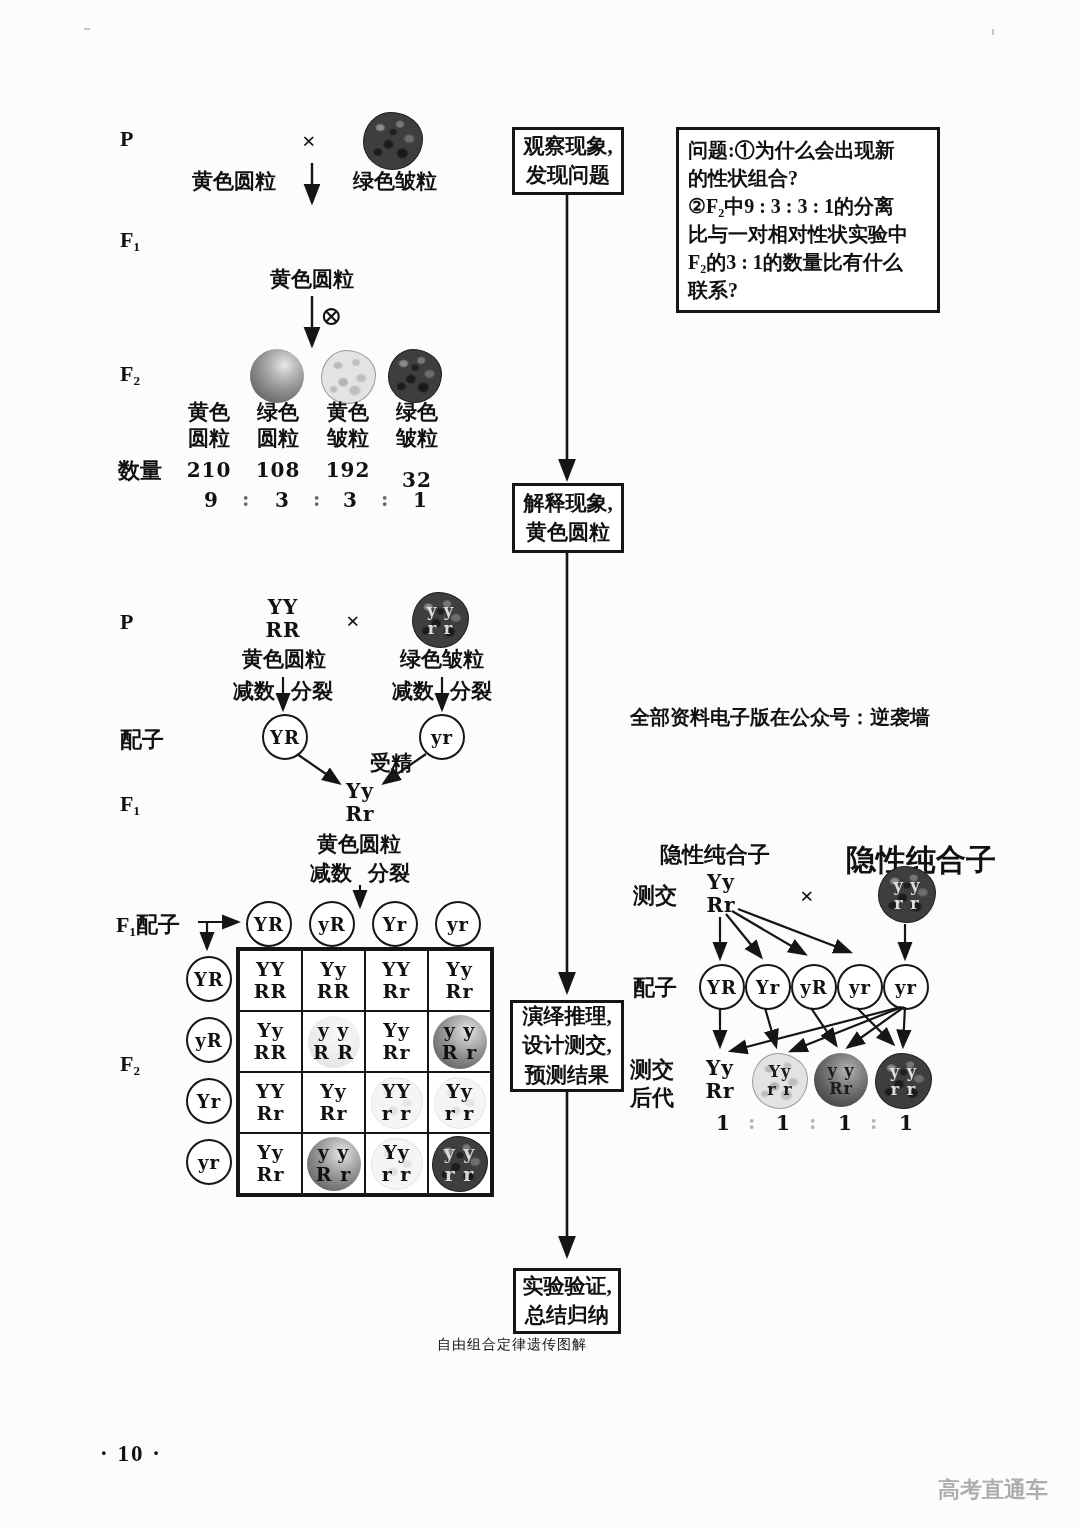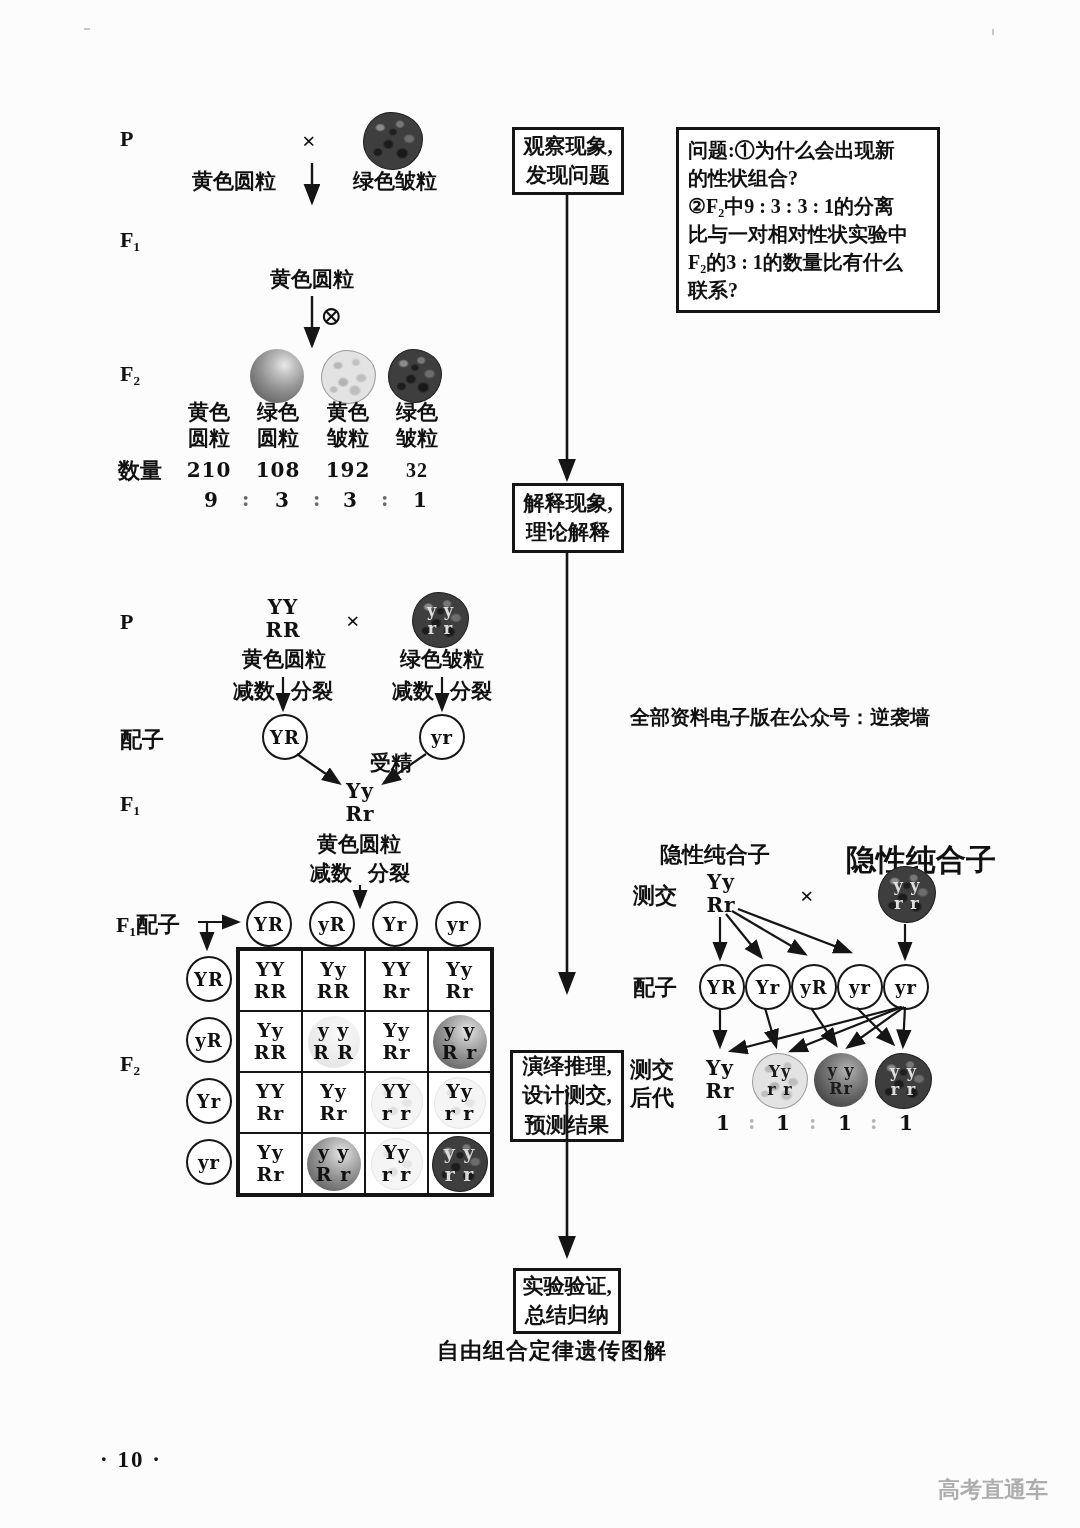--- a/index.html
+++ b/index.html
@@ -62,21 +62,21 @@
       radial-gradient(9px 8px at 42% 66%, rgba(160,160,160,.35) 40%, transparent 66%),
       #f2f2f2;}
   .peatxt{position:absolute;z-index:2;inset:0;display:flex;align-items:center;justify-content:center;
           font-family:"DejaVu Serif","Liberation Serif",serif;font-weight:600;font-size:16px;line-height:1.1;
           text-align:center;letter-spacing:1px;white-space:pre-line;}
   .peatxt.w{color:rgba(235,235,235,.92);}
   .peatxt.d{color:#1c1c1c;}
   svg.overlay{position:absolute;left:0;top:0;pointer-events:none;z-index:3;}
   .mark{position:absolute;width:6px;height:2px;background:#c8c8c8;}
   .watermark{color:#adadad;font-family:"Liberation Sans","DejaVu Sans",sans-serif;font-weight:bold;font-size:22px;}
-  .caption{font-family:"Liberation Sans","DejaVu Sans",sans-serif;font-weight:bold;font-size:22px;letter-spacing:1px;}
+  .caption{font-family:"Liberation Sans","DejaVu Sans",sans-serif;font-weight:normal;font-size:14px;letter-spacing:1px;}
   .pagenum{font-size:23px;font-weight:bold;letter-spacing:2px;}
   .ratio-co{color:#6a6a6a;}
   .ratio-co.faint{color:#b5b5b5;}
 </style>
 </head>
 <body>
 
 <div id="page">
 
   <div class="mark abs" style="left:84px;top:28px;"></div>
@@ -150,35 +150,35 @@
 圆粒</div>
   <div class="abs cn preline ctr" style="left:315px;top:399px;width:66px;">黄色
 皱粒</div>
   <div class="abs cn preline ctr" style="left:384px;top:399px;width:66px;">绿色
 皱粒</div>
 
   <div class="abs cn" style="left:118px;top:457px;font-size:22px;">数量</div>
   <div class="abs gt ctr" style="left:176px;top:459px;width:66px;">210</div>
   <div class="abs gt ctr" style="left:245px;top:459px;width:66px;">108</div>
   <div class="abs gt ctr" style="left:315px;top:459px;width:66px;">192</div>
-  <div class="abs gt ctr" style="left:384px;top:459px;width:66px;font-family:Liberation Serif, serif;">32</div>
+  <div class="abs gt ctr" style="left:384px;top:469px;width:66px;">32</div>
 
   <div class="abs gt" style="left:204px;top:489px;">9</div>
   <div class="abs gt ratio-co" style="left:242px;top:488px;">:</div>
   <div class="abs gt" style="left:275px;top:489px;">3</div>
   <div class="abs gt ratio-co" style="left:313px;top:488px;">:</div>
   <div class="abs gt" style="left:343px;top:489px;">3</div>
   <div class="abs gt ratio-co" style="left:381px;top:488px;">:</div>
   <div class="abs gt" style="left:413px;top:489px;">1</div>
 
   <div class="fbox preline" style="left:512px;top:127px;width:106px;height:62px;">观察现象,
 发现问题</div>
   <div class="fbox preline" style="left:512px;top:483px;width:106px;height:64px;">解释现象,
-理论解释</div>
-  <div class="fbox preline" style="left:510px;top:1050px;width:108px;height:86px;">演绎推理,
+黄色圆粒</div>
+  <div class="fbox preline" style="left:510px;top:1000px;width:108px;height:86px;">演绎推理,
 设计测交,
 预测结果</div>
   <div class="fbox preline" style="left:513px;top:1260px;width:102px;height:60px;margin-top:8px;">实验验证,
 总结归纳</div>
 
   <div class="nbox preline" style="left:676px;top:127px;width:240px;">问题:①为什么会出现新
 的性状组合?
 ②F₂中9 : 3 : 3 : 1的分离
 比与一对相对性状实验中
 F₂的3 : 1的数量比有什么
@@ -342,16 +342,16 @@
 
   <div class="abs gt" style="left:716px;top:1112px;">1</div>
   <div class="abs gt ratio-co faint" style="left:748px;top:1111px;">:</div>
   <div class="abs gt" style="left:776px;top:1112px;">1</div>
   <div class="abs gt ratio-co faint" style="left:809px;top:1111px;">:</div>
   <div class="abs gt" style="left:838px;top:1112px;">1</div>
   <div class="abs gt ratio-co faint" style="left:870px;top:1111px;">:</div>
   <div class="abs gt" style="left:899px;top:1112px;">1</div>
 
   <div class="abs caption" style="left:437px;top:1336px;">自由组合定律遗传图解</div>
-  <div class="abs pagenum" style="left:100px;top:1441px;margin-top:6px;">· 10 ·</div>
+  <div class="abs pagenum" style="left:100px;top:1441px;">· 10 ·</div>
   <div class="abs watermark" style="left:938px;top:1475px;">高考直通车</div>
 
 </div>
 
 </body></html>

